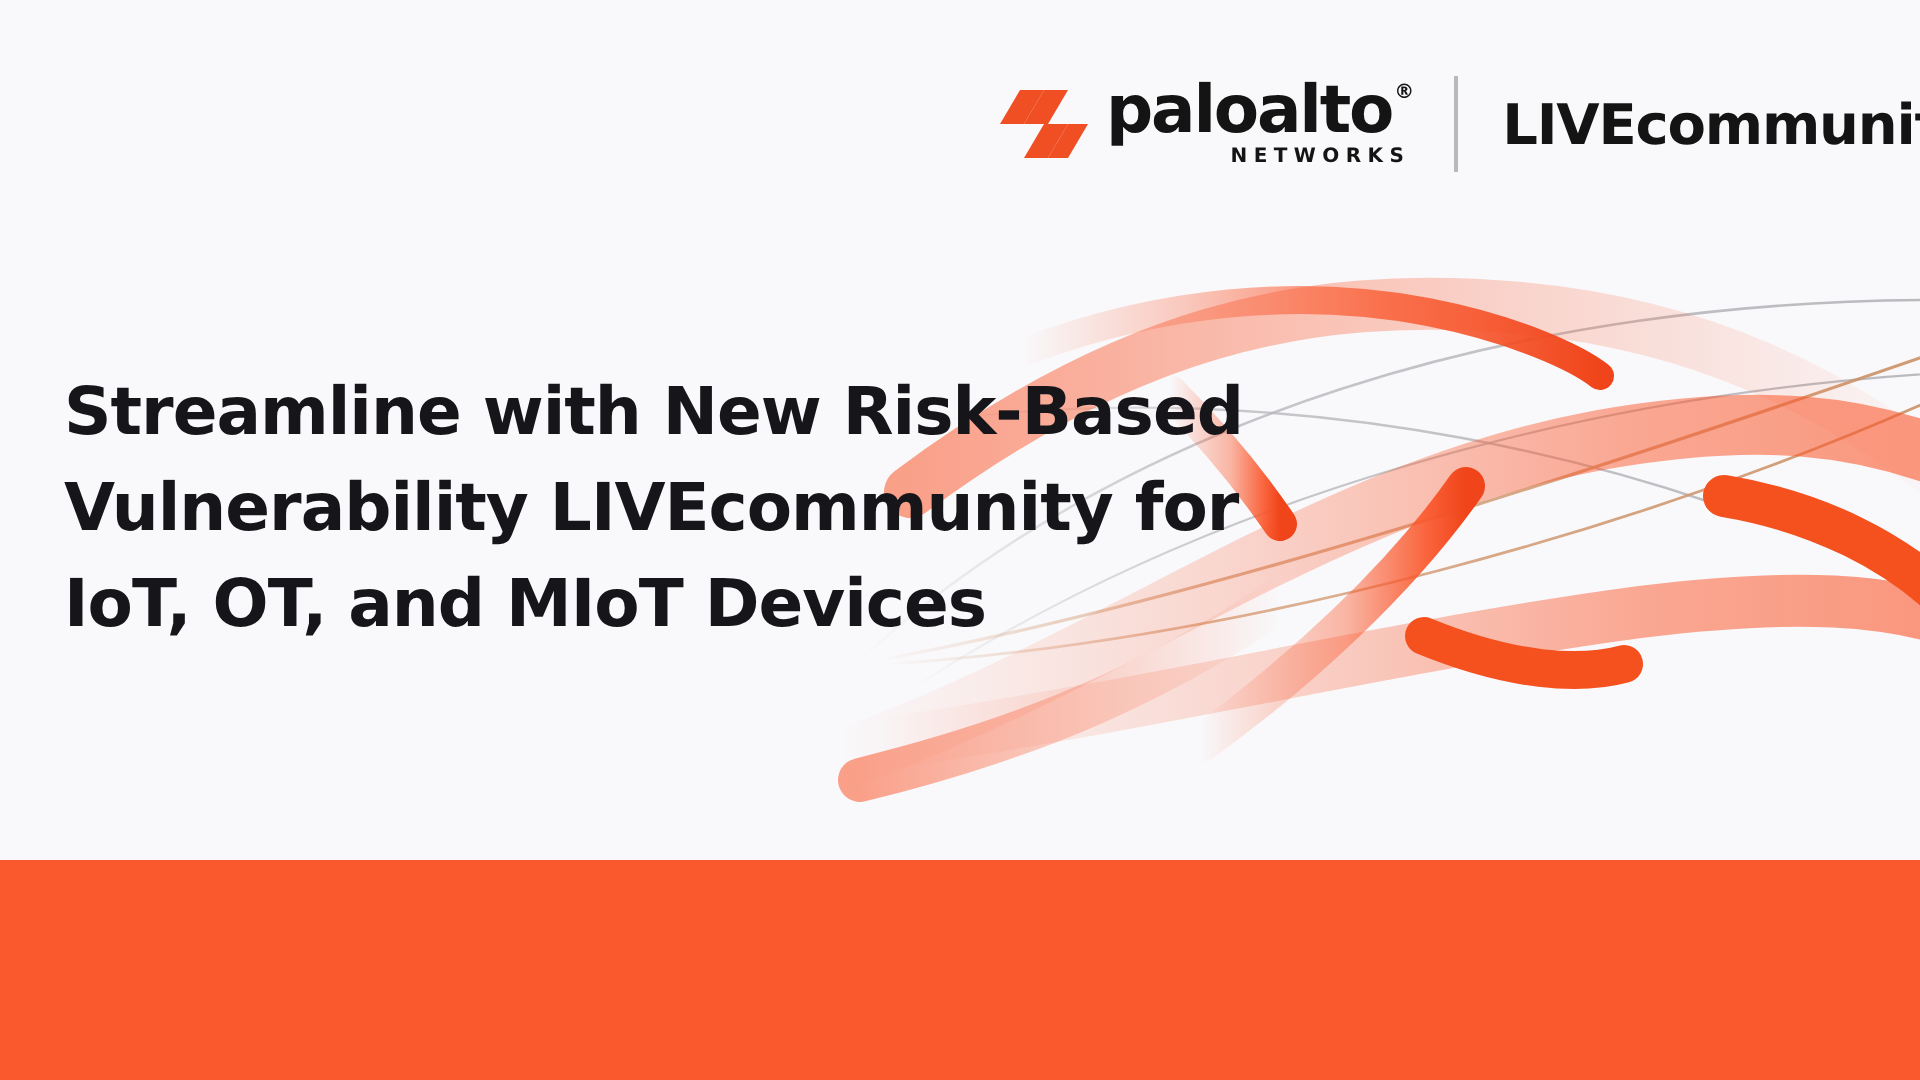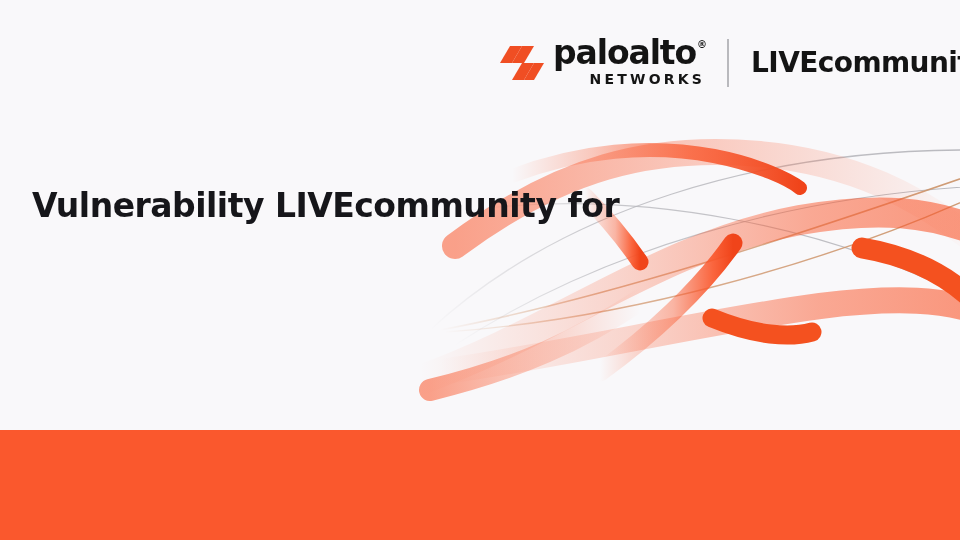--- a/index.html
+++ b/index.html
@@ -65,21 +65,21 @@
   .reg-mark {
     font-family: "DejaVu Sans", sans-serif;
     font-size: 10px;
     font-weight: bold;
     color: #141414;
     margin-top: 2px;
     margin-left: 1px;
   }
   .subwordmark {
     font-family: "DejaVu Sans", sans-serif;
-    font-size: 14px;
+    font-size: 10px;
     font-weight: bold;
     color: #141414;
     letter-spacing: 3.2px;
     margin-top: 3px;
     text-align: right;
     padding-right: 2px;
   }
   .logo-divider {
     width: 2px;
     height: 48px;
@@ -212,18 +212,20 @@
       </div>
       <div class="subwordmark">NETWORKS</div>
     </div>
 
     <div class="logo-divider"></div>
 
     <span class="community-mark">LIVEcommunity</span>
   </div>
 
   <h1 class="headline">
+    <span class="line">Streamline with New Risk-Based</span>
     <span class="line">Vulnerability LIVEcommunity for</span>
+    <span class="line">IoT, OT, and MIoT Devices</span>
   </h1>
 
   <div class="bottom-bar"></div>
 
 </div>
 
 </body></html>

